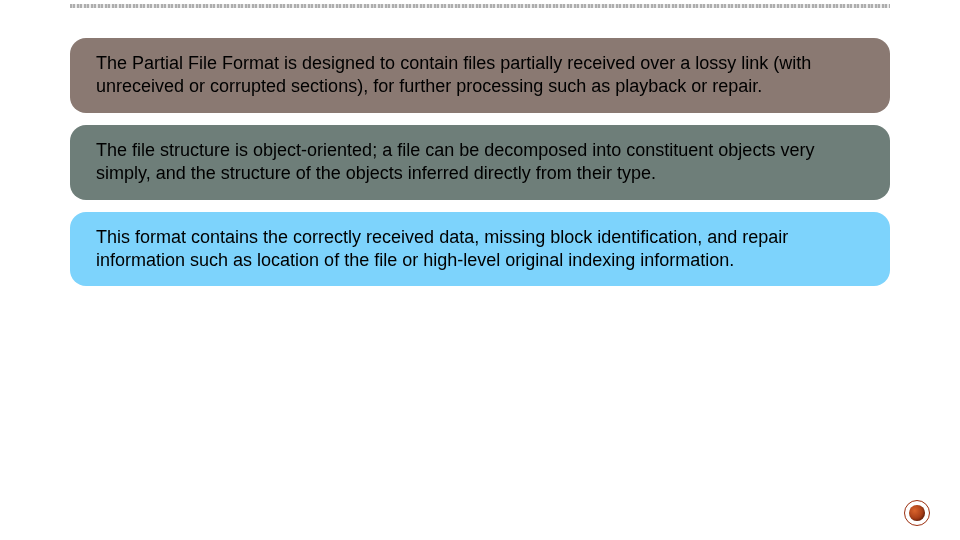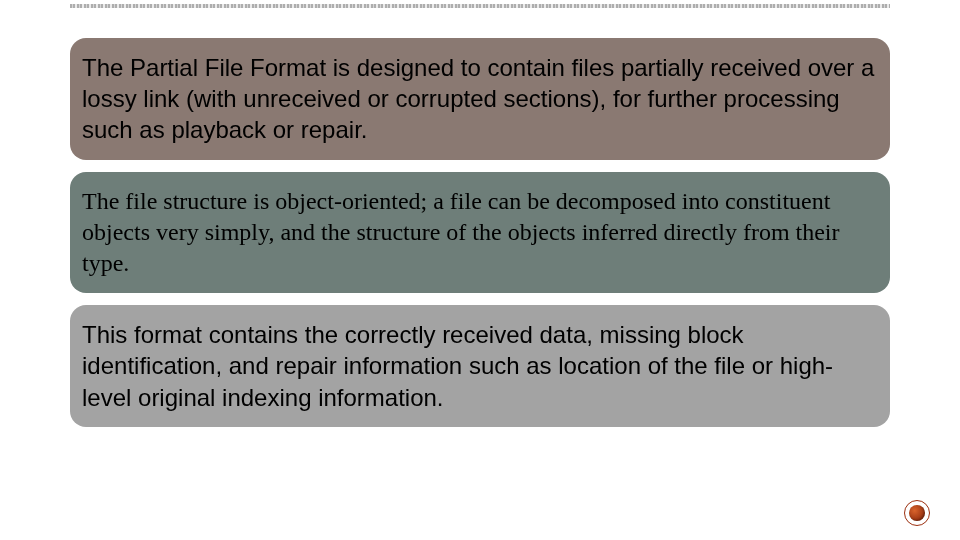--- a/index.html
+++ b/index.html
@@ -25,29 +25,29 @@
       #777 0, #777 2px,
       #bbb 2px, #bbb 3px,
       #777 3px, #777 5px,
       #ddd 5px, #ddd 7px
     );
     opacity: 0.6;
   }
   .panels { margin-top: 30px; }
   .panel {
     border-radius: 16px;
-    padding: 14px 12px;
+    padding: 14px 26px;
     margin-bottom: 12px;
-    font-size: 24px;
+    font-size: 18px;
     line-height: 1.3;
     color: #000;
   }
   .p1 { background: #8a7972; }
-  .p2 { background: #6e7e79; font-family: Liberation Serif, serif; }
-  .p3 { background: #a3a3a3; }
+  .p2 { background: #6e7e79; }
+  .p3 { background: #7dd3fc; }
   .page-icon {
     position: absolute;
     right: 30px;
     bottom: 18px;
     width: 26px;
     height: 26px;
   }
   .page-icon .ring {
     position: absolute;
     border-radius: 50%;

